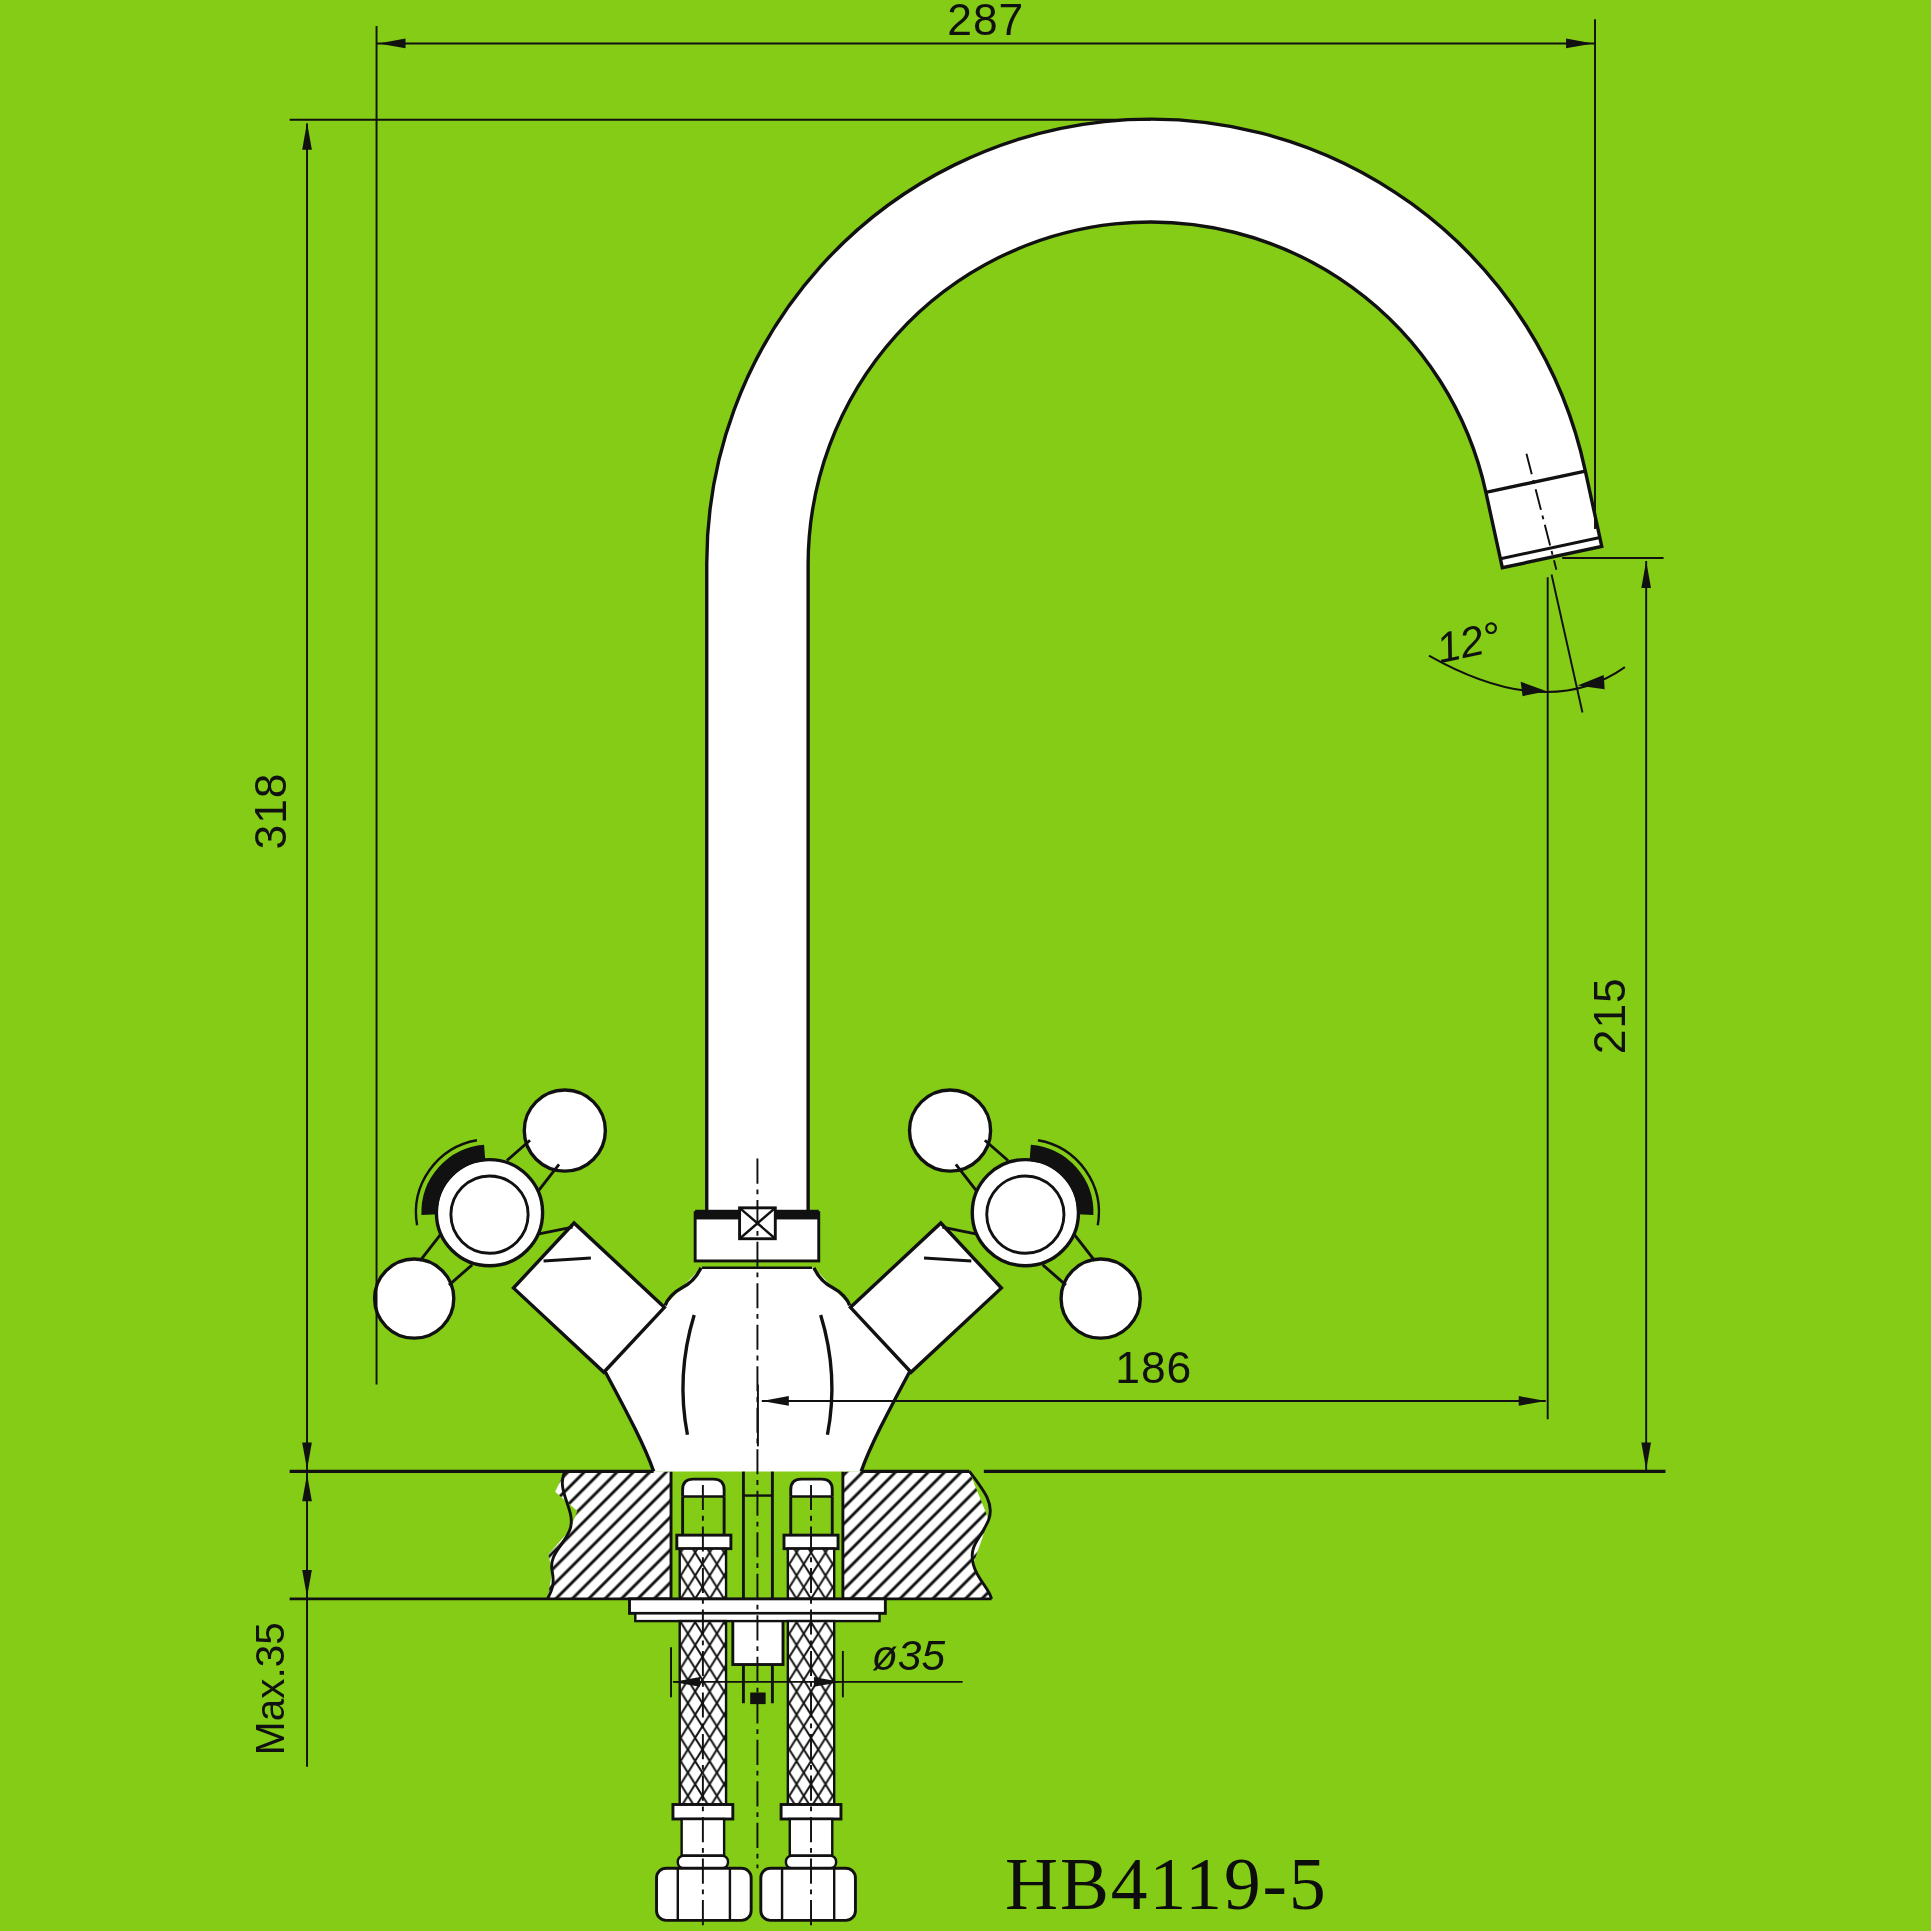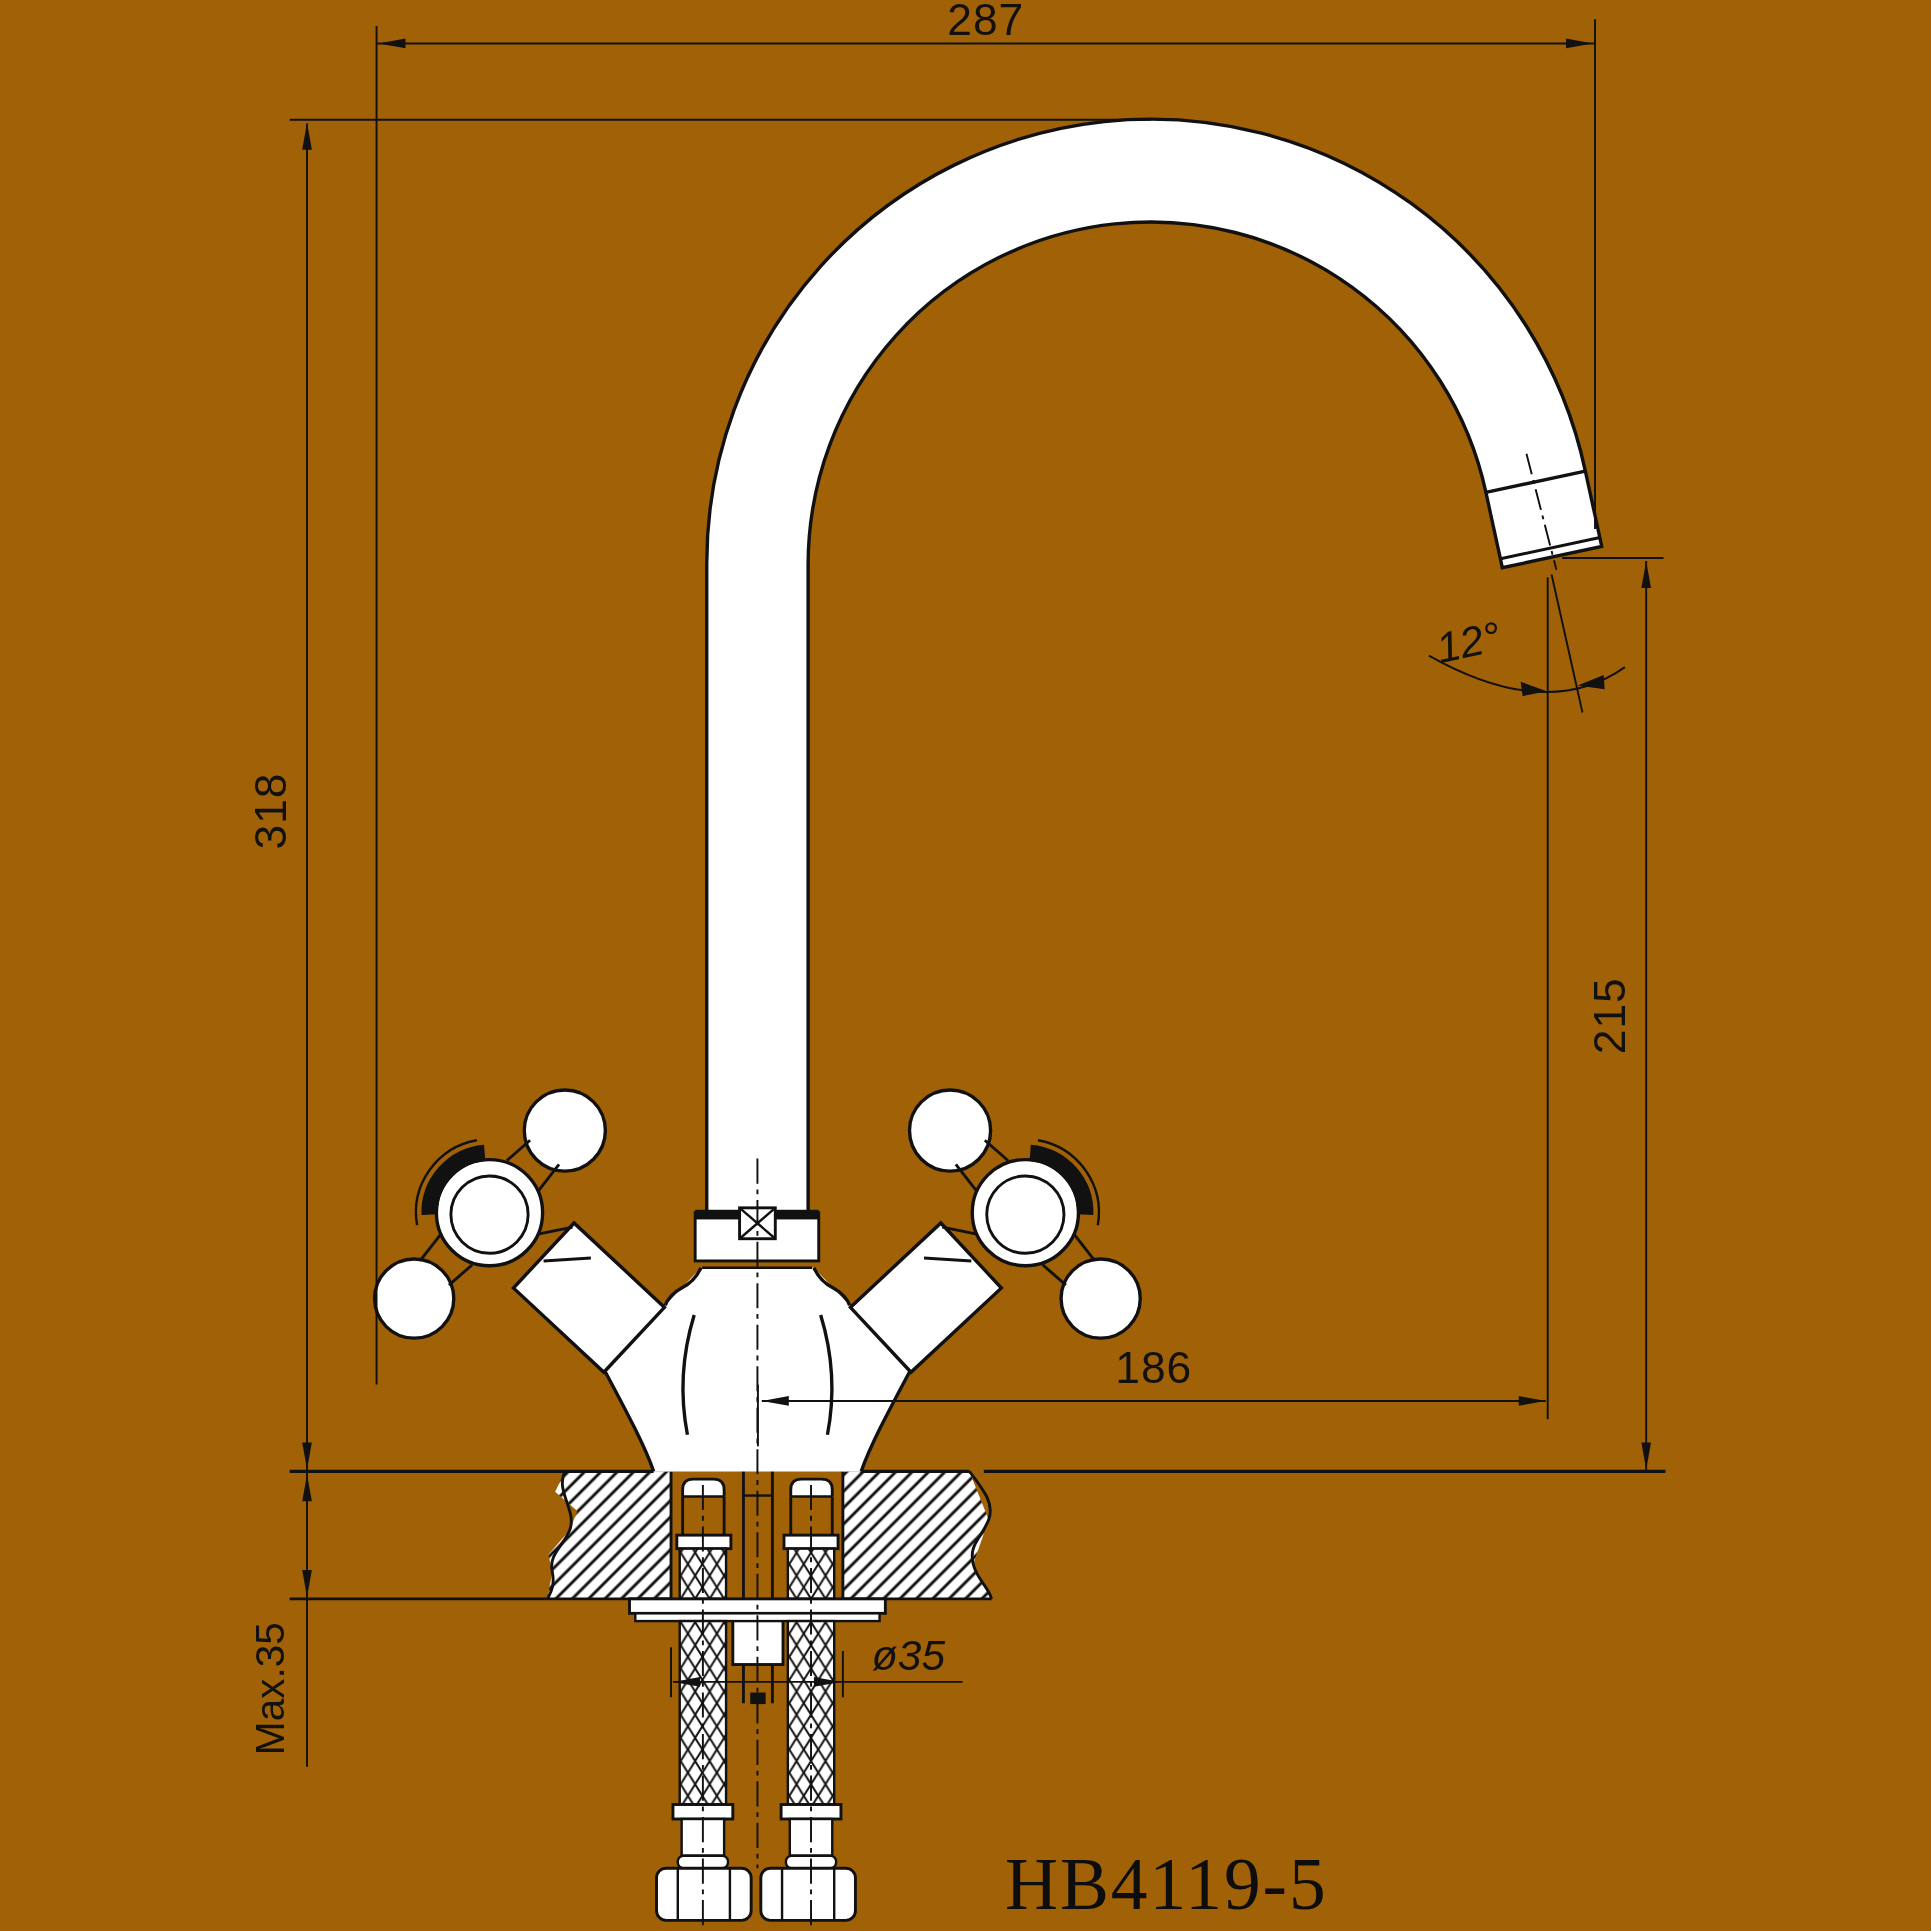--- a/index.html
+++ b/index.html
@@ -1,16 +1,16 @@
 <!DOCTYPE html>
 <html><head>
 <meta charset="utf-8">
 <style>
   html,body{margin:0;padding:0;background:#fff;}
-  .page{position:relative;width:1931px;height:1931px;background:#a16207;overflow:hidden;}
+  .page{position:relative;width:1931px;height:1931px;background:#84cc16;overflow:hidden;}
   svg{display:block;}
   .dim-text{font-family:"Liberation Sans",sans-serif;font-size:46px;fill:#111;letter-spacing:1px;}
   .dim-text-small{font-family:"Liberation Sans",sans-serif;font-size:42px;fill:#111;}
   .dim-text-italic{font-family:"Liberation Sans",sans-serif;font-size:44px;font-style:italic;fill:#111;}
   .model-text{font-family:"Liberation Serif",serif;font-size:76px;fill:#0d0d0d;letter-spacing:2px;}
 </style>
 </head>
 <body>
 
 <div class="page">

